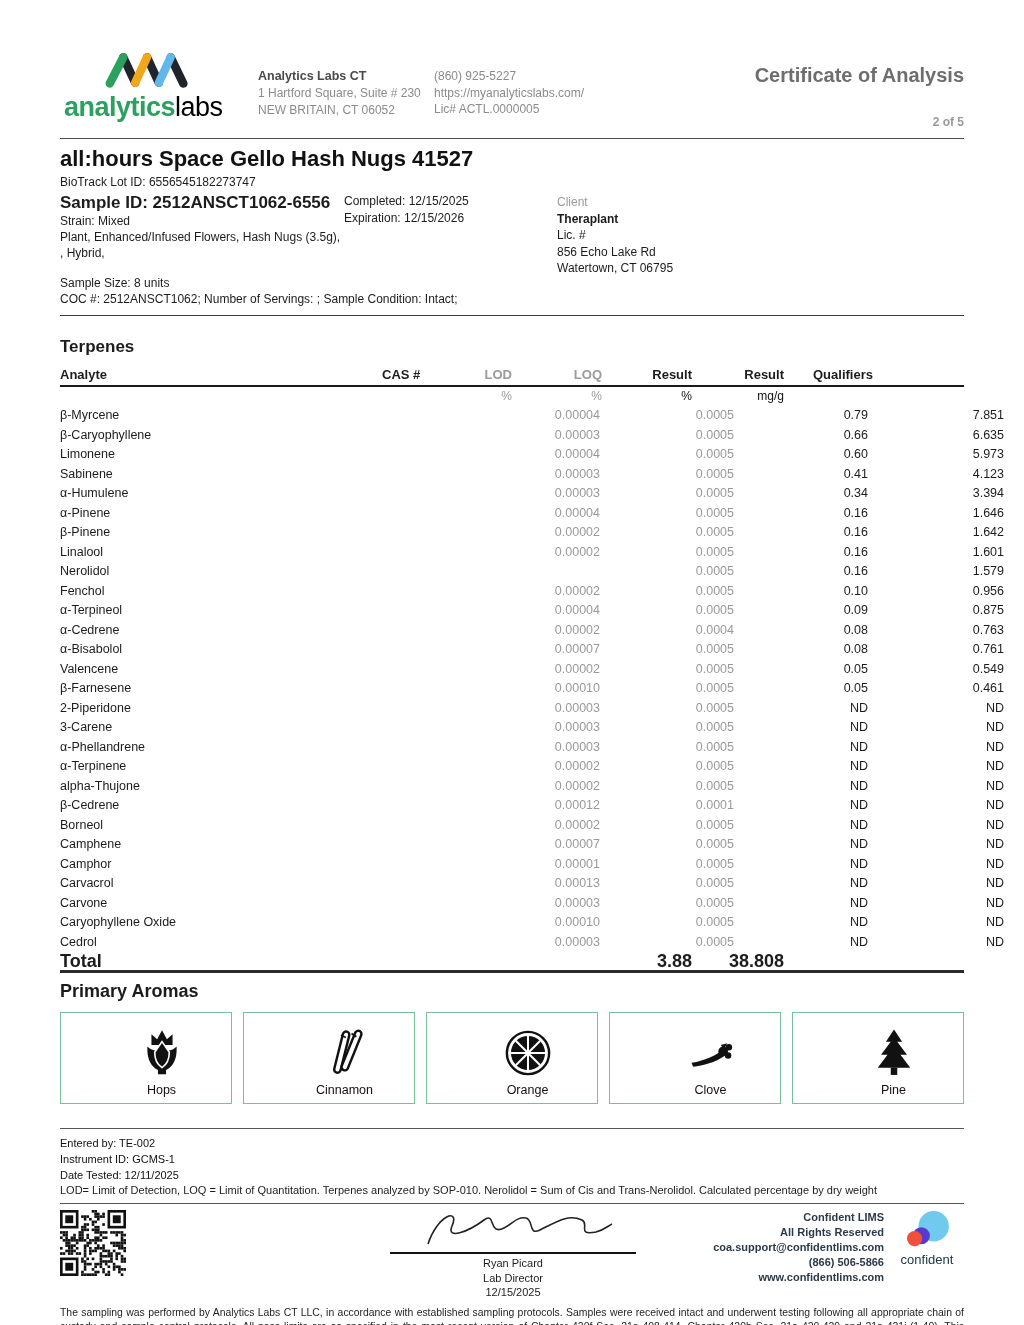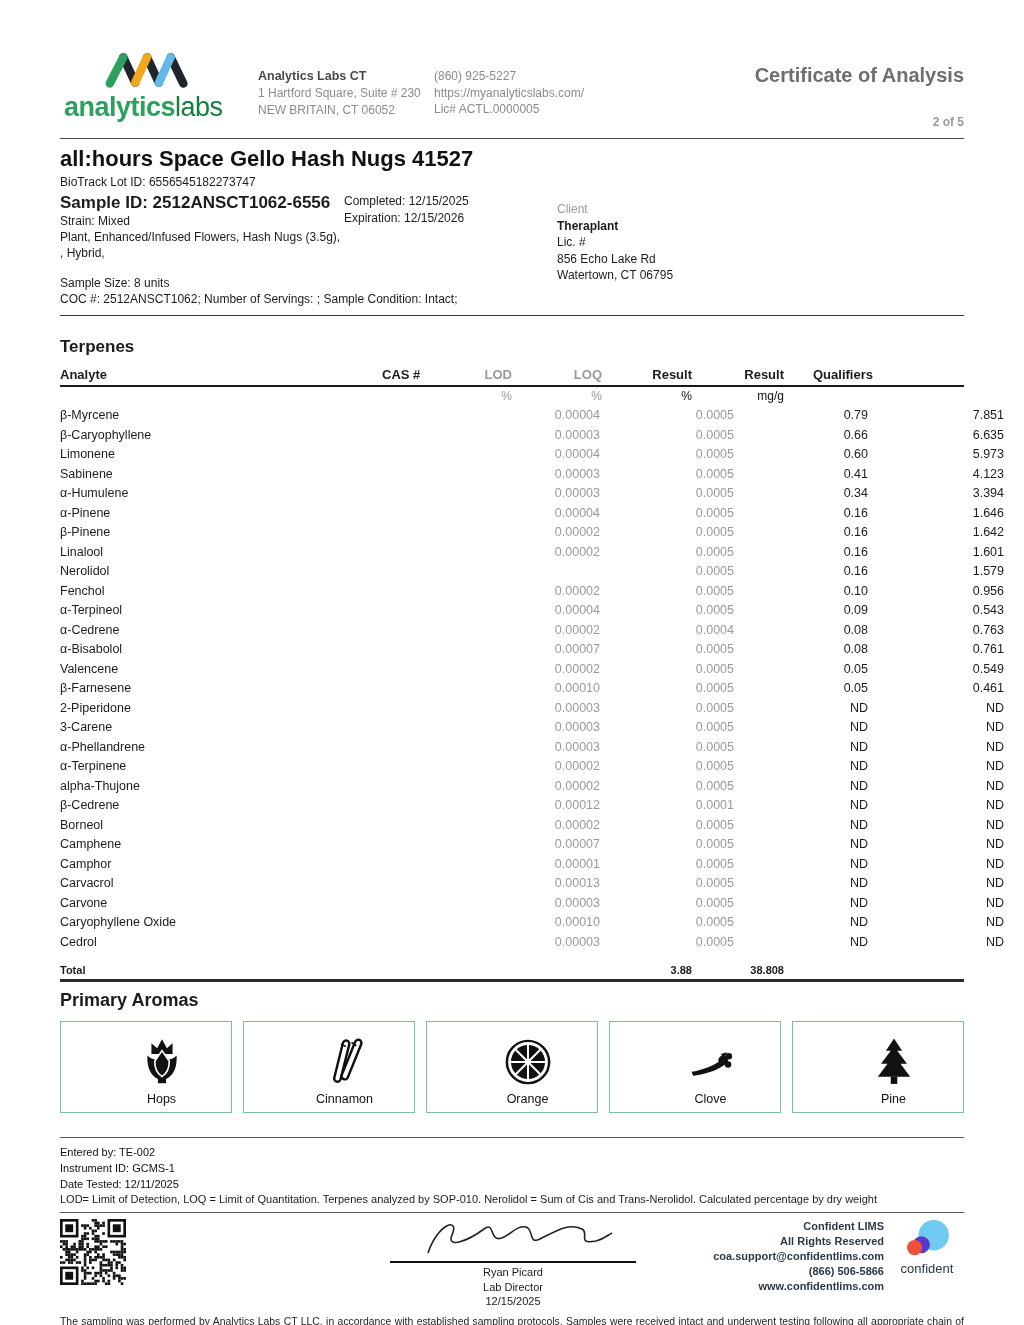--- a/index.html
+++ b/index.html
@@ -7,58 +7,58 @@
   .page { width:1024px; height:1325px; background:#fff; margin:0 auto; position:relative;
           color:#1c1c1c; overflow:hidden; }
   .inner { padding:0 60px; }
 
   
   .hdr { display:flex; padding-top:48px; }
   .hdr-logo { width:198px; }
   .logo-mark { display:block; margin:0 auto 0 28px; }
   .logo-word { font-size:27px; font-weight:bold; letter-spacing:-0.5px; margin-left:4px; }
   .logo-word .g { color:#2ba05f; }
-  .logo-word .d { color:#15803d; font-weight:normal; }
+  .logo-word .d { color:#000000; font-weight:normal; }
   .hdr-lab { width:176px; padding-top:20px; font-size:12px; color:#8b8b8b; line-height:1.38; }
   .hdr-lab .lab-name { font-weight:bold; color:#4a4a4a; font-size:12.5px; }
   .hdr-contact { width:215px; padding-top:20px; font-size:12px; color:#8b8b8b; line-height:1.38; }
   .hdr-spacer { flex:1; }
   .hdr-cert { text-align:right; padding-top:16px;font-weight:bold; }
   .cert-title { font-size:20px; color:#6e6e6e; }
   .page-num { font-size:12px; color:#9a9a9a; margin-top:28px; }
   .rule { border-top:1px solid #4a4a4a; margin-top:9px; }
 
   
   .prod-title { font-size:22px; font-weight:bold; color:#111; margin-top:7px; }
   .info { position:relative; margin-top:3px; min-height:128px; font-size:12px; line-height:1.32; }
   .biotrack { margin-bottom:1px; }
   .sid-row { position:relative; }
   .sample-id { font-size:17px; font-weight:bold; }
   .dates { position:absolute; left:284px; top:1px; font-size:12px; line-height:1.4; }
   .type-lines { margin-bottom:14px; }
-  .client { position:absolute; left:497px; top:26px; font-size:12px; line-height:1.38; }
+  .client { position:absolute; left:497px; top:19px; font-size:12px; line-height:1.38; }
   .client .c-label { color:#9a9a9a; }
   .client .c-name { font-weight:bold; }
 
   
   .sec-rule { border-top:1px solid #3a3a3a; margin-top:8px; }
   .sec-title { font-size:17px; font-weight:600; margin-top:21px; }
   .ttable { margin-top:10px; }
   .tgrid { display:grid; grid-template-columns:322px 60px 70px 90px 90px 92px 100px 1fr;
            align-items:center; }
   .thead { font-size:13px; font-weight:bold; padding-bottom:3px; border-bottom:2px solid #1a1a1a; }
   .thead .gray { color:#9a9a9a; }
   .tunits { font-size:12px; height:18px; color:#111; }
   .tunits .gray { color:#9a9a9a; }
   .num { text-align:right; }
   .trow { height:19.5px; font-size:12.5px;gap:44px; }
   .trow .c-lod, .trow .c-loq { color:#9a9a9a; }
   .barwrap { padding-left:2px; }
   .bar { height:13px; background:#47b377; }
-  .trow-total { height:22px; font-size:11px; font-weight:bold; border-bottom:3px solid #2a2a2a;margin-top:9px; }
+  .trow-total { height:22px; font-size:18px; font-weight:bold; border-bottom:3px solid #2a2a2a; }
 
   
   .aromas { display:flex; gap:11px; margin-top:10px; }
   .aroma-box { flex:1; height:92px; border:1.5px solid #79c198; display:flex; flex-direction:column;
                align-items:center; justify-content:flex-end; padding-bottom:6px;padding-left:31px; }
   .aroma-box svg { margin-bottom:4px; }
   .aroma-label { font-size:12.5px; color:#111; }
 
   
   .foot-rule { border-top:1px solid #555; margin-top:24px; }
@@ -296,21 +296,21 @@
               <div class="bar" style="width: 9.87342px; background: rgb(71, 179, 119);"></div>
             </div>
   </div>
 
   <div class="tgrid trow">
     <div class="c-analyte">α-Terpineol</div>
     <div class="c-cas"></div>
     <div class="num c-lod">0.00004</div>
     <div class="num c-loq">0.0005</div>
     <div class="num">0.09</div>
-    <div class="num">0.543</div>
+    <div class="num">0.875</div>
     <div class="c-qual"></div>
     <div class="barwrap">
               <div class="bar" style="width: 8.88608px; background: rgb(71, 179, 119);"></div>
             </div>
   </div>
 
   <div class="tgrid trow">
     <div class="c-analyte">α-Cedrene</div>
     <div class="c-cas"></div>
     <div class="num c-lod">0.00002</div>

